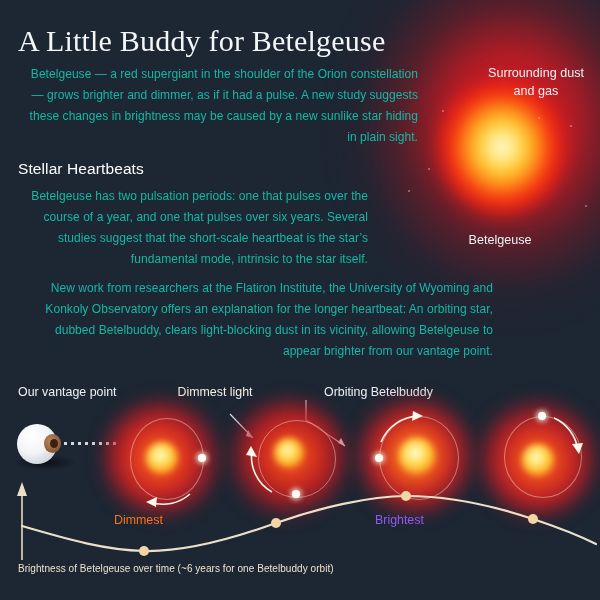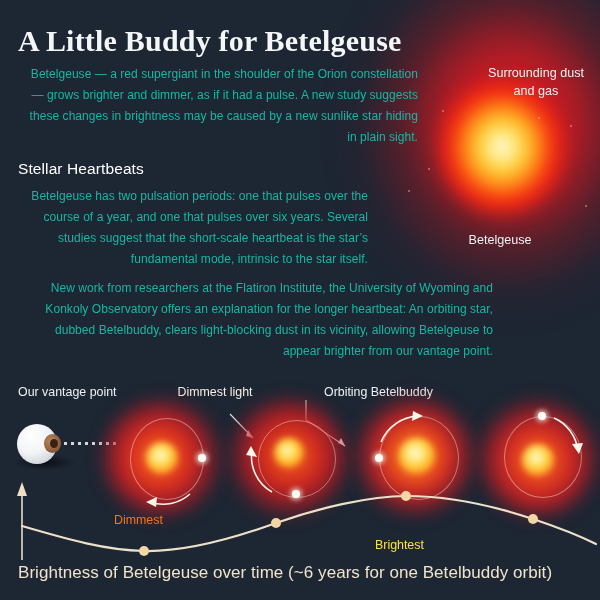--- a/index.html
+++ b/index.html
@@ -30,21 +30,21 @@
         #fb5a12 58%, #ef2414 72%, rgba(221,22,28,0) 92%);
     border-radius:50%;
     filter:blur(7px);
   }
   .speck{position:absolute;border-radius:50%;background:rgba(255,190,170,.55);}
 
   
   .title{
     position:absolute;left:18px;top:24px;
     font-family:"Liberation Serif",serif;
-    font-size:30px;color:#f4f6f8;letter-spacing:.2px;font-weight:700;
+    font-size:30px;color:#f4f6f8;letter-spacing:.2px;font-weight:400;
   }
   .para{
     position:absolute;color:#14b8a6;font-size:12px;line-height:21px;
     letter-spacing:.05px;
     text-align:right;
   }
   .p1{left:18px;top:64px;width:400px;}
   .h2{
     position:absolute;left:18px;top:160px;
     font-size:15.5px;font-weight:normal;color:#ffffff;letter-spacing:.1px;
@@ -96,21 +96,21 @@
   .sightline{
     position:absolute;left:64px;top:442px;width:56px;height:3px;
     background:repeating-linear-gradient(to right,#e8ecf1 0 3px,rgba(0,0,0,0) 3px 7px);
     opacity:.9;
   }
 
   
   .axis{position:absolute;left:0;top:460px;}
   .caption{
     position:absolute;left:18px;top:563px;
-    color:#efe3cc;font-size:17px;letter-spacing:.05px;
+    color:#efe3cc;font-size:10px;letter-spacing:.05px;
   }
   .leader{position:absolute;left:0;top:0;overflow:visible;}
 </style>
 </head>
 <body>
 
 <div id="stage">
 
   <div class="glow-halo"></div>
   <div class="glow-core"></div>
@@ -199,17 +199,17 @@
 
     <path d="M22 66 C 70 80, 105 90, 144 91 C 190 92, 240 76, 276 63 C 318 48, 370 36, 406 36
              C 452 36, 500 48, 533 59 C 560 68, 580 76, 596 84" stroke="#ece0c8" stroke-width="2.2" fill="none" stroke-linecap="round"></path>
     <circle cx="144" cy="91" r="5" fill="#f2d6a4"></circle>
     <circle cx="276" cy="63" r="5" fill="#f2d6a4"></circle>
     <circle cx="406" cy="36" r="5" fill="#f2d6a4"></circle>
     <circle cx="533" cy="59" r="5" fill="#f2d6a4"></circle>
   </svg>
 
   <div class="lbl" style="left:114px;top:512px;color:#f97316;font-size:12.4px;">Dimmest</div>
-  <div class="lbl" style="left:375px;top:512px;color:#fde047;font-size:12.4px;margin-top:25px;">Brightest</div>
+  <div class="lbl" style="left:375px;top:512px;color:#8b5cf6;font-size:12.4px;">Brightest</div>
 
   <div class="caption">Brightness of Betelgeuse over time (~6 years for one Betelbuddy orbit)</div>
 
 </div>
 
 </body></html>

